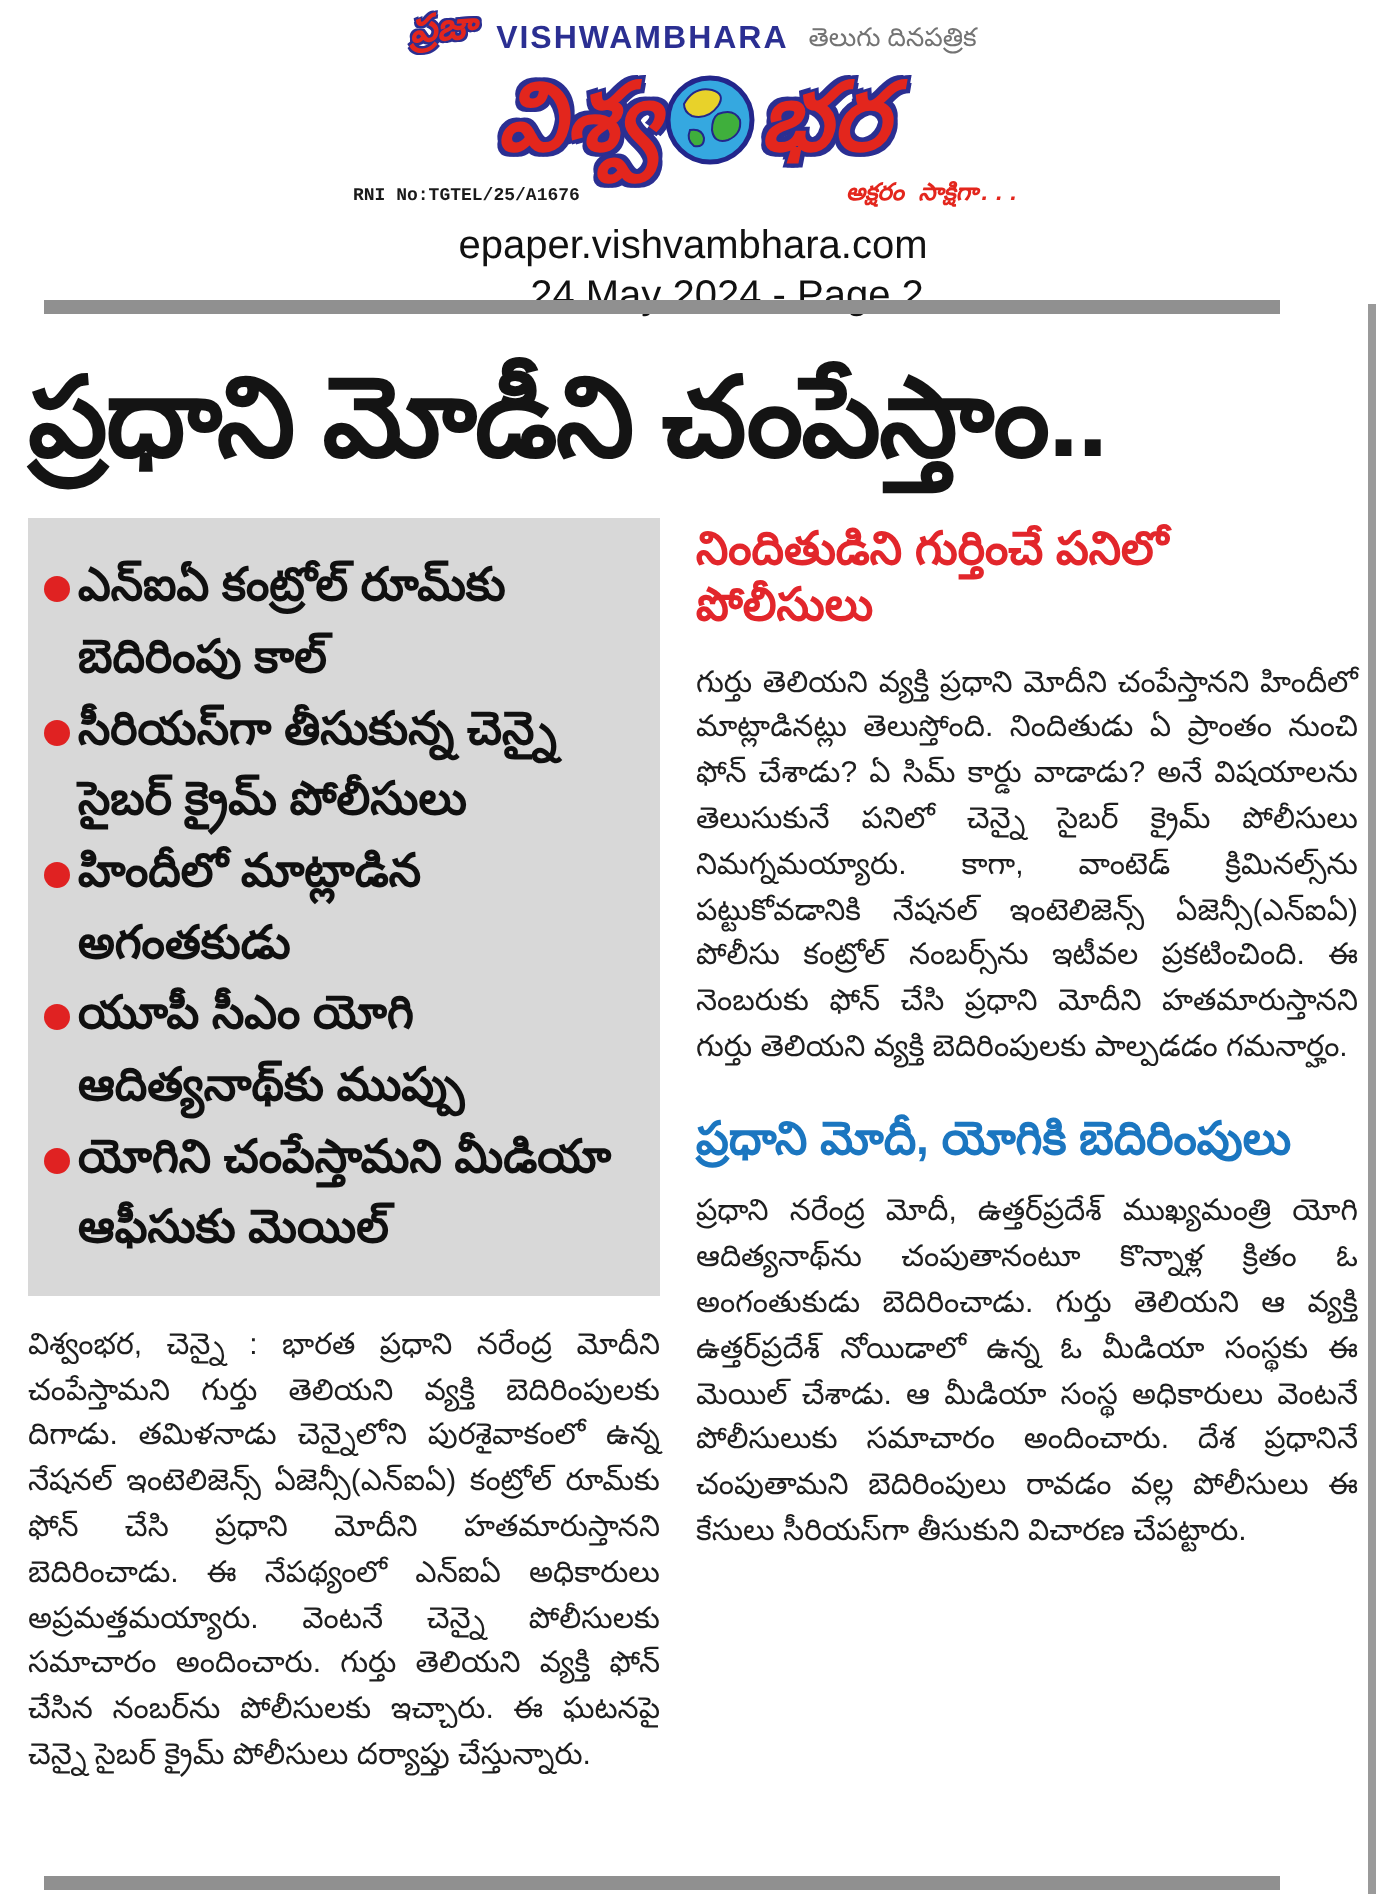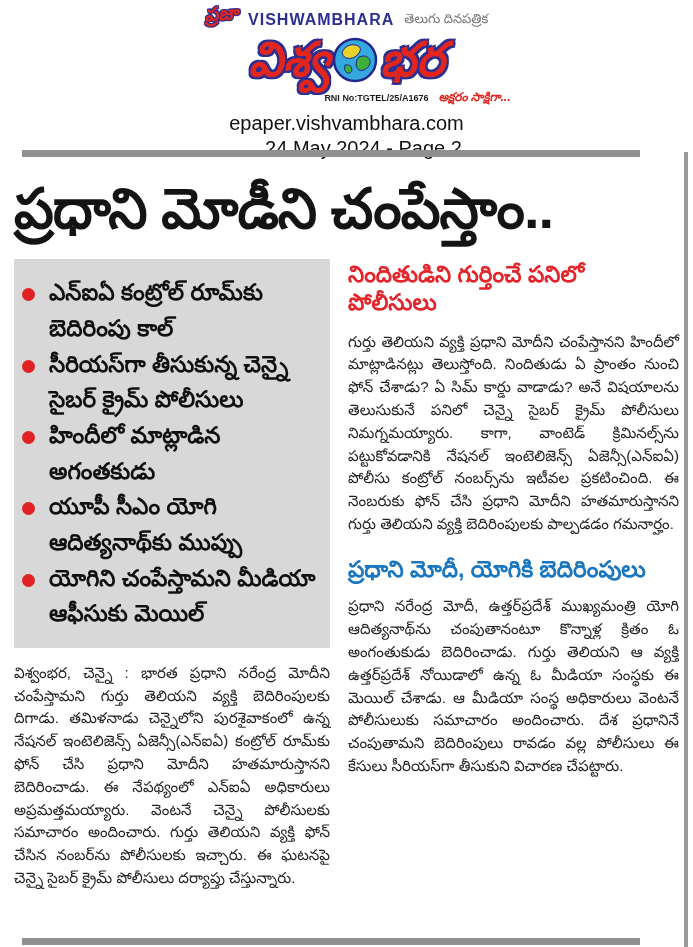--- a/index.html
+++ b/index.html
@@ -10,21 +10,21 @@
   .masthead{position:relative;width:340px;margin:3px auto 0;text-align:center;}
   .mh-row1{display:flex;align-items:flex-end;justify-content:center;gap:10px;height:26px;}
   .praja{color:#e3261d;font-weight:800;font-size:19px;font-style:italic;
          text-shadow:-1px -1px 0 #2b2f92,1px -1px 0 #2b2f92,-1px 1px 0 #2b2f92,1px 1px 0 #2b2f92;
          transform:rotate(-4deg);}
   .mh-en{color:#2b2f92;font-weight:800;font-size:16px;letter-spacing:1px;}
   .mh-tagline{color:#737373;font-weight:400;font-size:13px;margin-top:26px;}
   .mh-title{display:flex;align-items:center;justify-content:center;gap:2px;height:60px;margin-top:1px;}
   .mh-title span{color:#e3261d;font-size:48px;font-weight:800;line-height:1;
          text-shadow:-2px -2px 0 #2b2f92,2px -2px 0 #2b2f92,-2px 2px 0 #2b2f92,2px 2px 0 #2b2f92,0 2px 0 #2b2f92;font-style:italic;}
-  .mh-row3{display:flex;align-items:center;justify-content:flex-end;gap:10px;height:16px;padding-right:6px;}
+  .mh-row3{display:flex;align-items:center;justify-content:space-between;gap:10px;height:16px;padding-right:6px;font-family:Liberation Mono, monospace;}
   .mh-rni{color:#1a1a1a;font-size:9px;font-weight:700;}
   .mh-slogan{color:#e3261d;font-size:12px;font-weight:700;font-style:italic;}
 
   
   .site-url{font-size:20px;color:#111;text-align:center;margin-top:6px;line-height:1.1;}
   .date-page{font-size:20px;color:#111;text-align:center;margin-top:3px;line-height:1.1;padding-left:34px;}
 
   .rule{position:absolute;left:22px;width:618px;height:7px;background:#909090;}
   .rule-top{top:150px;}
   .rule-bottom{top:938px;}
@@ -33,21 +33,21 @@
   
   .headline{margin:18px 14px 0;font-size:56px;font-weight:800;color:#141414;
             line-height:1.15;white-space:nowrap;letter-spacing:-1px;}
 
   
   .columns{display:flex;gap:18px;margin:18px 14px 0;align-items:flex-start;}
   .col-left{width:316px;flex:none;}
   .col-right{flex:1;min-width:0;}
 
   .highlight-box{background:#d8d8d8;padding:16px 10px 16px 8px;min-height:318px;}
-  .hl-item{display:flex;gap:14px;font-size:23px;font-weight:700;color:#101010;line-height:1.55;}
+  .hl-item{display:flex;gap:4px;font-size:23px;font-weight:700;color:#101010;line-height:1.55;}
   .hl-dot{width:13px;height:13px;border-radius:50%;background:#e02222;flex:none;margin-top:13px;}
 
   .body-text{font-size:15px;line-height:1.52;text-align:justify;color:#1f1f1f;margin:0;}
   .col-left .body-text{margin-top:14px;}
 
   .sub-red{color:#e2262b;font-size:23px;font-weight:800;margin:2px 0 14px;line-height:1.2;}
   .sub-blue{color:#1b76c0;font-size:23px;font-weight:800;margin:20px 0 12px;line-height:1.2;}
 </style>
 </head>
 <body>

